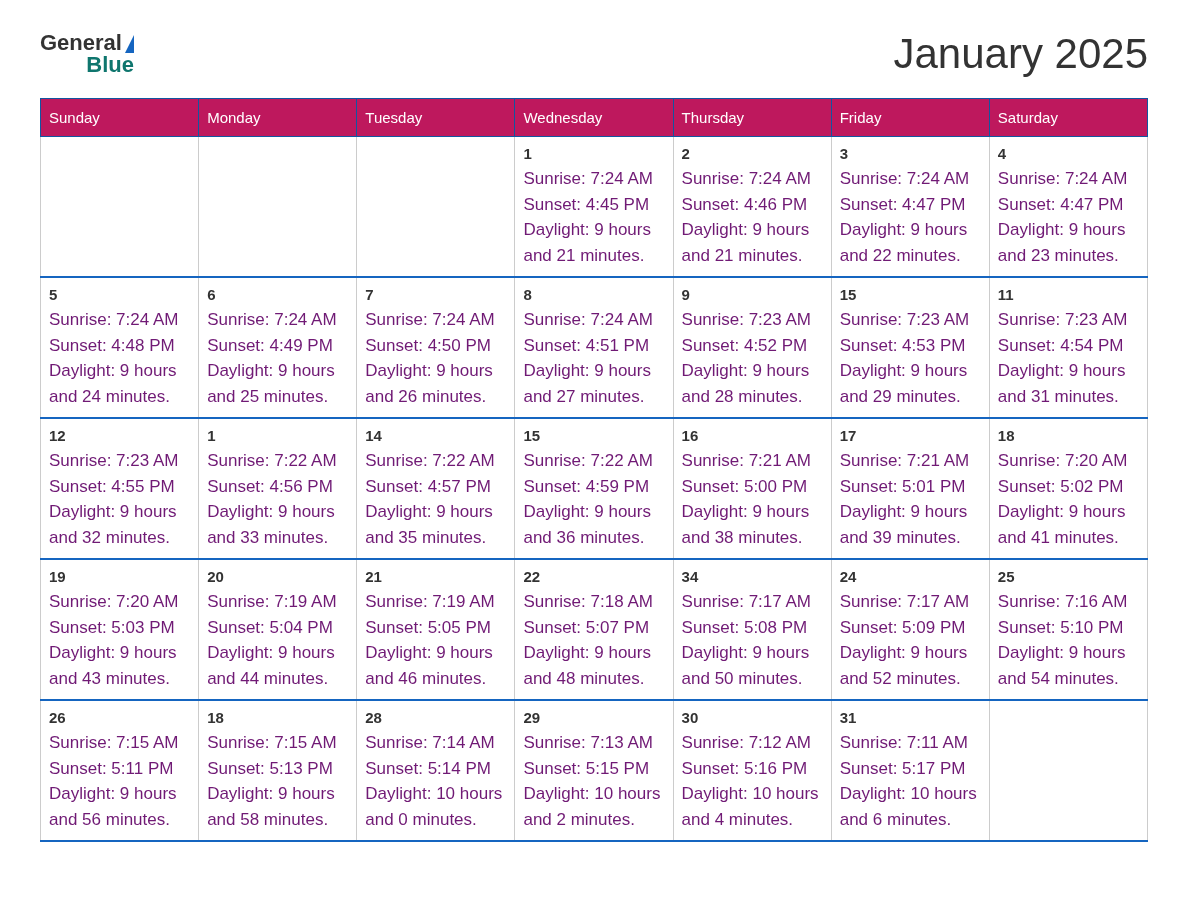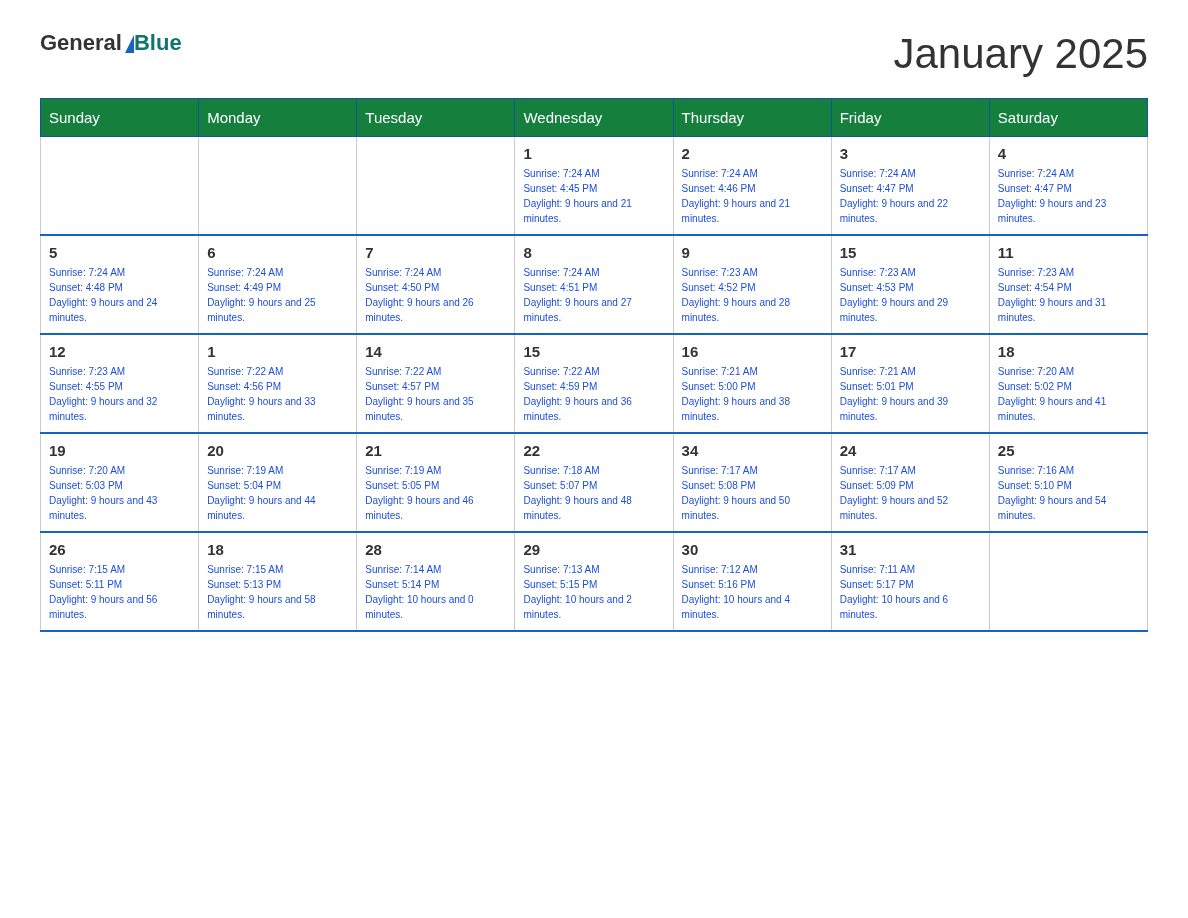--- a/index.html
+++ b/index.html
@@ -42,21 +42,21 @@
       font-size: 20px;
       color: #444;
       margin-top: 4px;
     }
     .calendar {
       width: 100%;
       border-collapse: collapse;
       border: 1px solid #bbb;
     }
     .calendar th {
-      background-color: #15803d;
+      background-color: #be185d;
       color: #fff;
       padding: 10px 8px;
       font-size: 15px;
       font-weight: normal;
       text-align: left;
       border: 1px solid #1255a0;
     }
     .calendar td {
       vertical-align: top;
       padding: 8px;
@@ -66,37 +66,37 @@
       font-size: 13px;
       color: #333;
     }
     .day-number {
       font-size: 15px;
       font-weight: bold;
       display: block;
       margin-bottom: 4px;
     }
     .day-info {
-      font-size: 10px;
+      font-size: 17px;
       line-height: 1.5;
-      color: #1d4ed8;
+      color: #701a75;
     }
     .empty-cell {
       background: #fff;
     }
     .calendar tbody tr {
       border-bottom: 2px solid #1565c0;
     }
   </style>
 </head>
 <body>
 
 <div class="header">
   <div class="logo">
-    <div style="display:flex;flex-direction:row;align-items:flex-end;">
+    <div style="display:flex;flex-direction:column;align-items:flex-end;">
       <div style="display:flex;align-items:center;">
         <span class="logo-text-general">General</span>
         <div style="width:0;height:0;border-left:9px solid transparent;border-right:0px solid transparent;border-bottom:18px solid #1565c0;margin-left:3px;margin-top:2px;"></div>
       </div>
       <span class="logo-text-blue" style="margin-top:-4px;">Blue</span>
     </div>
   </div>
   <div class="title-section">
     <div class="main-title">January 2025</div>
   </div>

